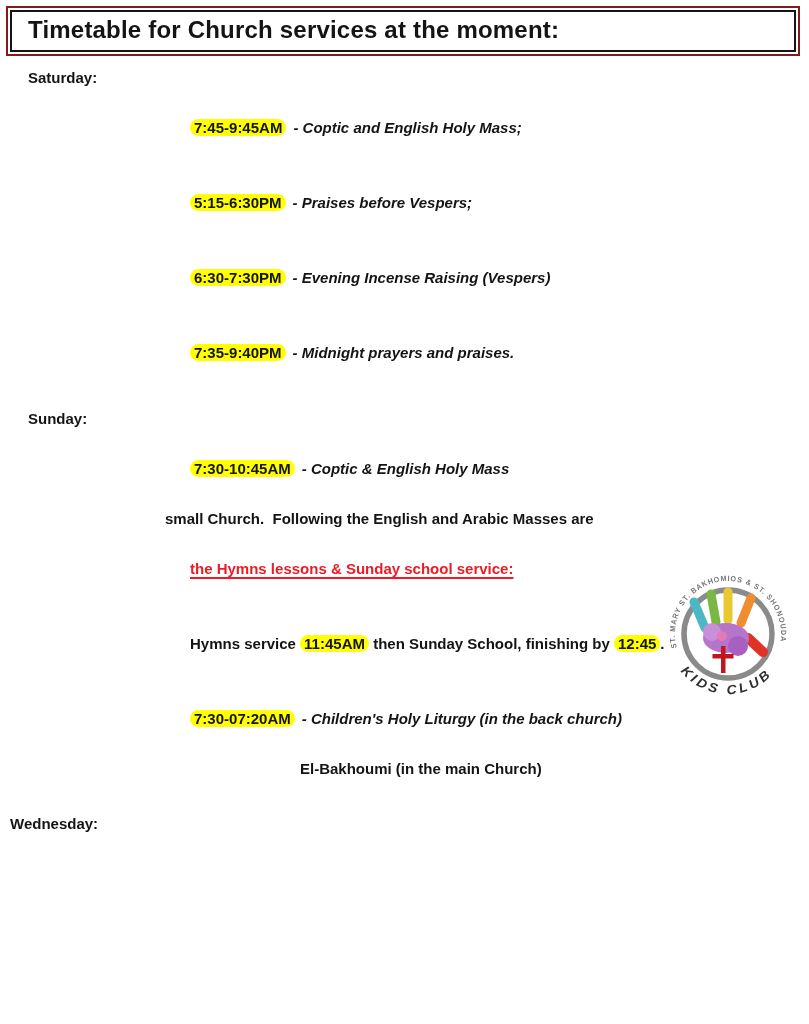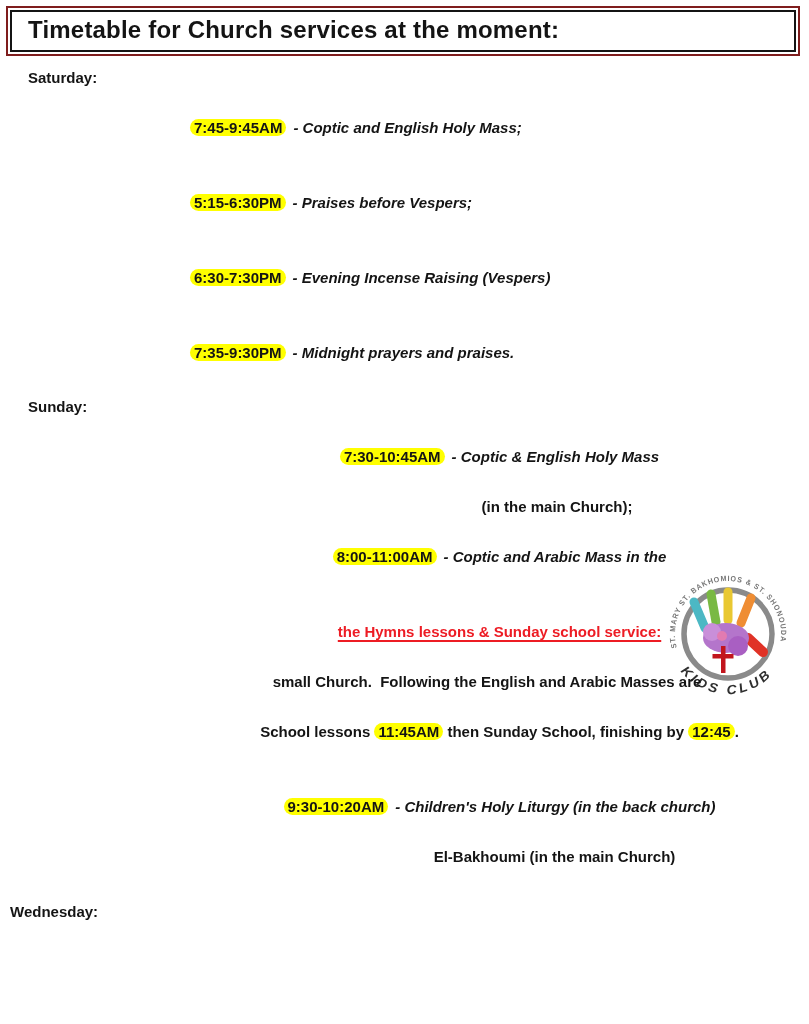--- a/index.html
+++ b/index.html
@@ -21,21 +21,21 @@
   .desc { margin-left:7px;font-style:italic; }
 
   .red-u   { color:#ed1c24; text-decoration:underline; text-decoration-thickness:2px; text-underline-offset:3px; }
 
   
   .t-col   { padding-left:165px; }
   .ind-305 { padding-left:305px; }
   .ind-300 { padding-left:300px; }
 
   .sec-sat { margin-top:9px; }
-  .sec-sun { margin-top:4px;text-align:center; }
+  .sec-sun { margin-top:16px; }
   .sec-wed { margin-top:30px; }
 
   .logo { position:absolute; left:648px; top:566px; width:162px; height:152px; z-index:1; }
   .logo svg { width:100%; height:100%; }
 </style>
 </head>
 <body>
 
 <div class="page">
 
@@ -79,42 +79,38 @@
       <span class="day">Saturday:</span>
       <span class="hl">7:45-9:45AM</span><span class="desc">- Coptic and English Holy Mass;</span>
     </div>
     <div class="line t-col">
       <span class="hl">5:15-6:30PM</span><span class="desc">- Praises before Vespers;</span>
     </div>
     <div class="line t-col">
       <span class="hl">6:30-7:30PM</span><span class="desc">- Evening Incense Raising (Vespers)</span>
     </div>
     <div class="line t-col">
-      <span class="hl">7:35-9:30PM</span><span class="desc">- Midnight prayers and praises.</span>
+      <span class="hl">7:35-9:40PM</span><span class="desc">- Midnight prayers and praises.</span>
     </div>
   </div>
 
   <div class="section sec-sun">
     <div class="line t-col">
       <span class="day">Sunday:</span>
       <span class="hl">7:30-10:45AM</span><span class="desc">- Coptic &amp; English Holy Mass</span>
     </div>
-    <div class="line ind-305">(in the main Church);</div>
-    <div class="line t-col">
-      <span class="hl">8:00-11:00AM</span><span class="desc">- Coptic and Arabic Mass in the</span>
-    </div>
+    <div class="line t-col">small Church.  Following the English and Arabic Masses are</div>
     <div class="line t-col">
       <span class="red-u">the Hymns lessons &amp; Sunday school service:</span>
     </div>
-    <div class="line t-col">small Church.  Following the English and Arabic Masses are</div>
     <div class="line t-col">
-      <span>School lessons </span><span class="hl">11:45AM</span><span> then Sunday School, finishing by </span><span class="hl">12:45</span><span>.</span>
+      <span>Hymns service </span><span class="hl">11:45AM</span><span> then Sunday School, finishing by </span><span class="hl">12:45</span><span>.</span>
     </div>
     <div class="line t-col">
-      <span class="hl">9:30-10:20AM</span><span class="desc">- Children's Holy Liturgy (in the back church)</span>
+      <span class="hl">7:30-07:20AM</span><span class="desc">- Children's Holy Liturgy (in the back church)</span>
     </div>
     <div class="line ind-300">El-Bakhoumi (in the main Church)</div>
   </div>
 
   <div class="section sec-wed">
     <div class="line t-col">
       <span class="day day-wed">Wednesday:</span>
       
     </div>
 

